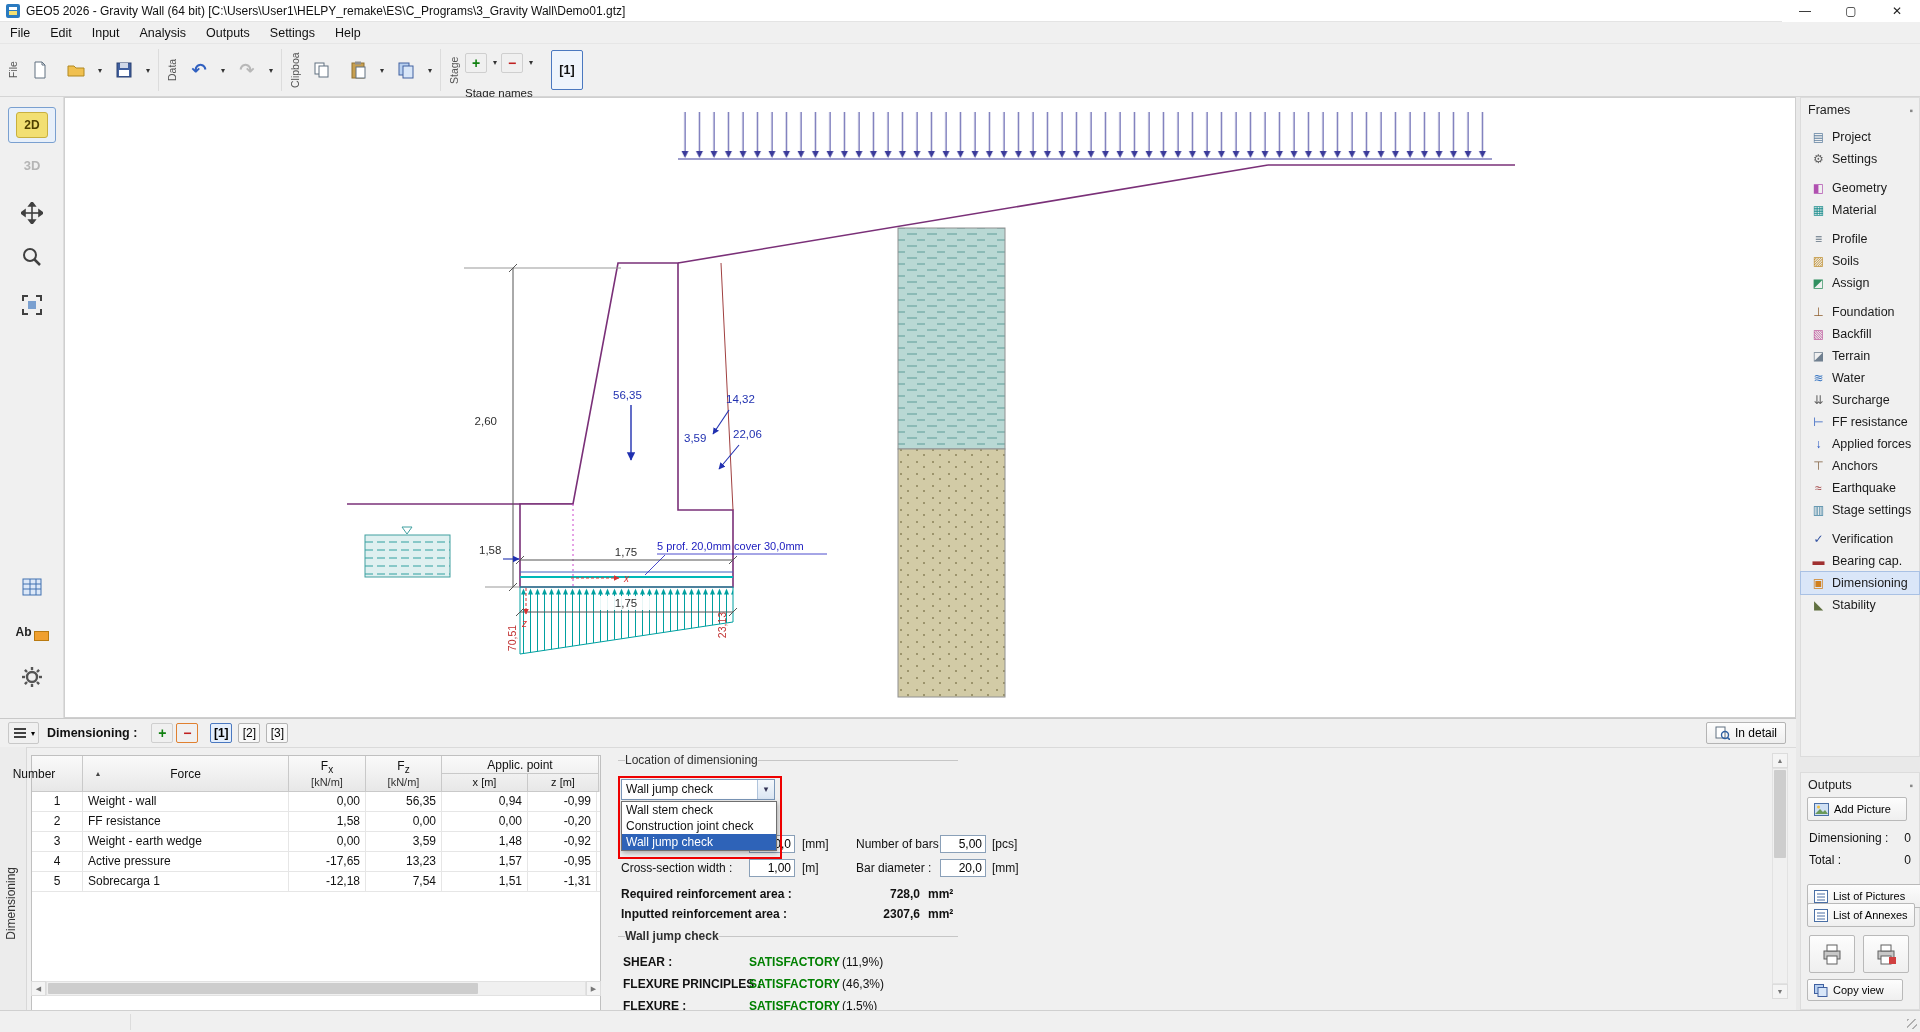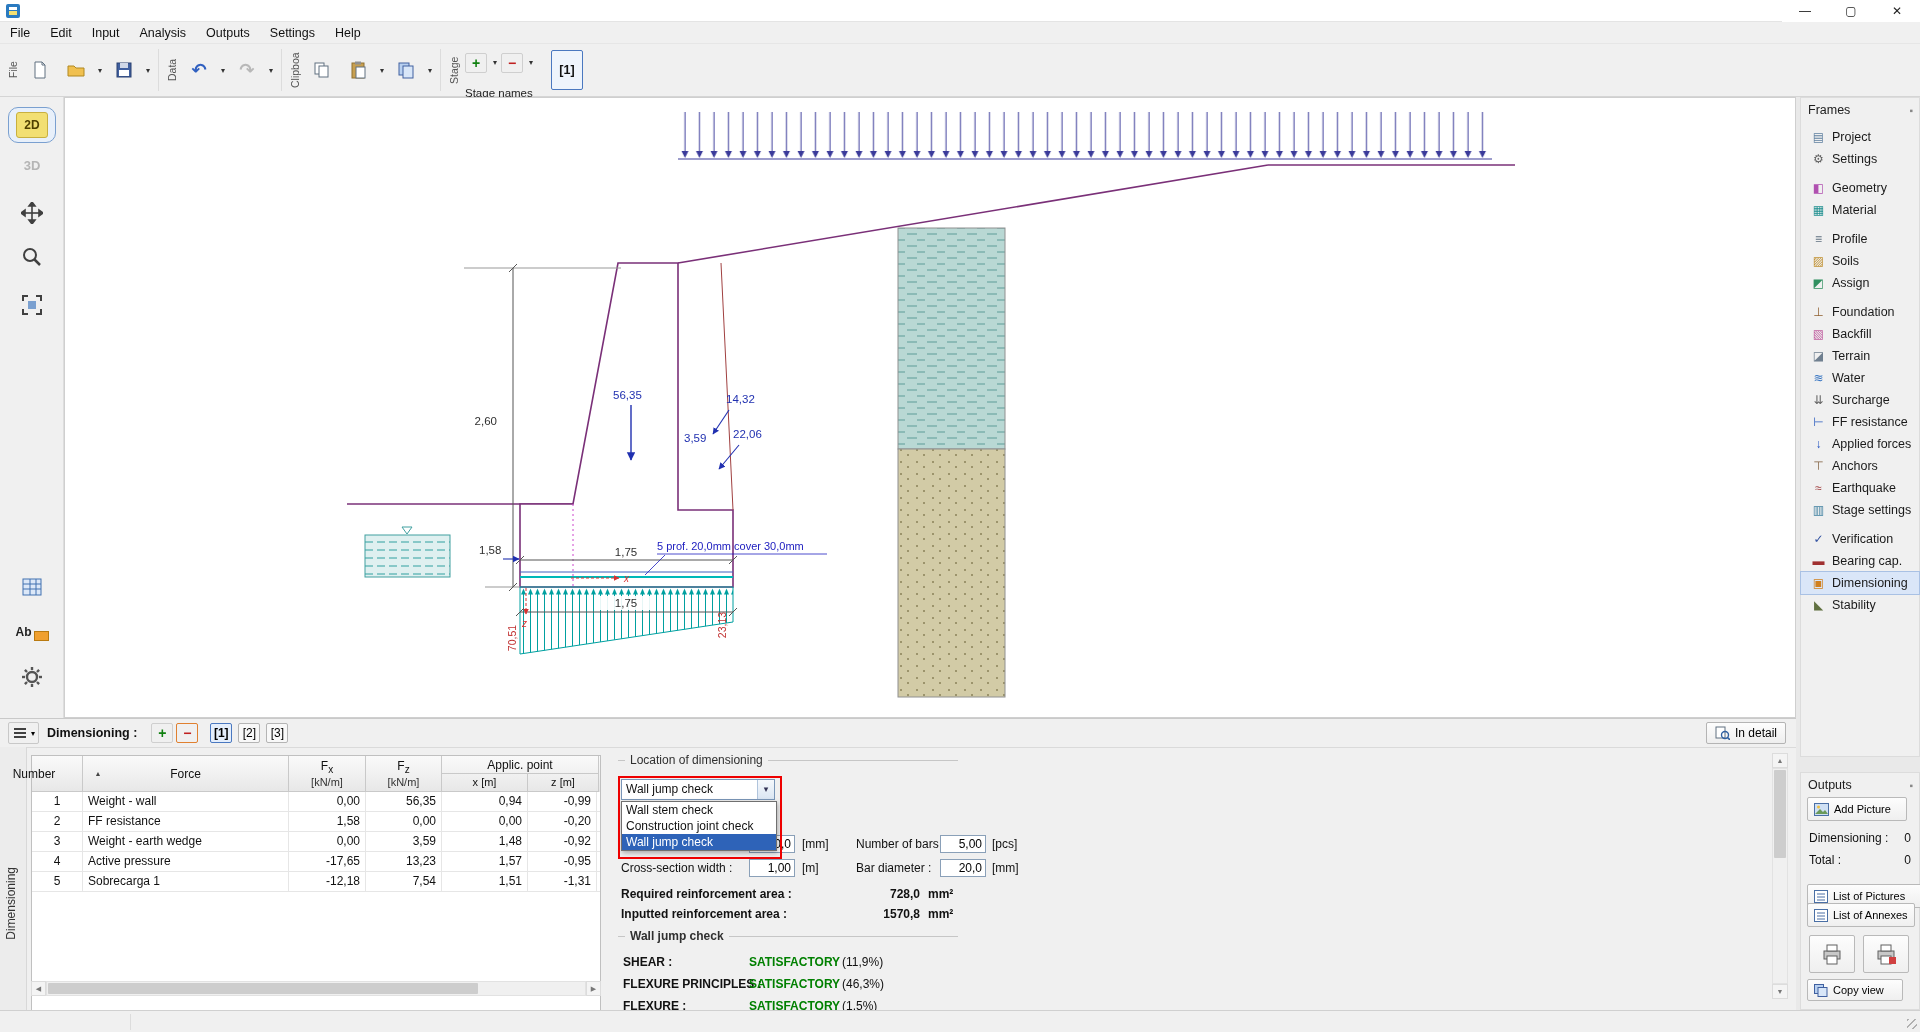--- a/index.html
+++ b/index.html
@@ -25,21 +25,21 @@
   .ddbtn{width:12px;height:42px;align-self:center;border:none;background:transparent;font-size:8px;color:#333;padding:0;}
   .glyphbtn{font-size:18px;font-weight:bold;}
   #stagecol{display:flex;flex-direction:column;justify-content:center;margin-left:2px;}
   #stagecol .row{display:flex;align-items:center;}
   #stagecol .lbl{font-size:11.5px;color:#222;margin-top:3px;}
   .mini{width:22px;height:20px;display:flex;align-items:center;justify-content:center;font-weight:bold;font-size:14px;background:transparent;border:1px solid #cfcfcf;border-radius:2px;margin-right:2px;}
   #stage1btn{width:30px;height:38px;align-self:center;margin-left:14px;border:1px solid #4a78c0;background:#eef4fc;border-radius:2px;font-weight:bold;font-size:12.5px;display:flex;align-items:center;justify-content:center;}
 
   
   #leftbar{position:absolute;left:0;top:97px;width:64px;height:621px;background:#f0f0f0;border-right:1px solid #ddd;box-sizing:border-box;}
-  .lbtn{position:absolute;left:8px;width:48px;height:36px;display:flex;align-items:center;justify-content:center;background:transparent;border:1px solid transparent;border-radius:10px;}
+  .lbtn{position:absolute;left:8px;width:48px;height:36px;display:flex;align-items:center;justify-content:center;background:transparent;border:1px solid transparent;border-radius:3px;}
   .lbtn.sel{border:1px solid #7aa0d0;background:#e8f0fa;}
   .badge2d{width:30px;height:24px;background:#f2df72;border:1px solid #c8b040;border-radius:3px;display:flex;align-items:center;justify-content:center;font-weight:bold;font-size:12px;color:#504000;}
   .badge3d{font-weight:bold;font-size:13px;color:#b5b5b5;}
   .ablbl{font-weight:bold;font-size:12px;color:#222;}
   .abbox{width:13px;height:8px;background:#f0a030;border:1px solid #b97a10;margin-left:2px;margin-top:8px;}
 
   
   #canvas{position:absolute;left:64px;top:97px;width:1732px;height:621px;background:#fff;border:1px solid #cfcfcf;box-sizing:border-box;}
 
   
@@ -90,21 +90,21 @@
   .tc.num{text-align:right;}
   .tc.ctr{text-align:center;padding:0 2px;}
 
   
   .sbtn{position:absolute;background:#f4f4f4;border:1px solid #dcdcdc;color:#777;font-size:7px;display:flex;align-items:center;justify-content:center;box-sizing:border-box;}
   .strack{position:absolute;background:#f0f0f0;border:1px solid #e2e2e2;box-sizing:border-box;}
   .sthumb{position:absolute;background:#cdcdcd;border-radius:1px;}
 
   
   #locgroup{position:absolute;left:618px;top:34px;width:424px;height:258px;font-size:12px;overflow:visible;}
-  .grouptitle{position:absolute;left:0;width:340px;display:flex;align-items:center;gap:5px;color:#303030;}
+  .grouptitle{position:absolute;left:0;width:340px;display:flex;align-items:center;color:#303030;}
   .gline{height:1px;background:#c6c6c6;}
   .w8{width:7px;}
   .grow{flex:1;}
   .combo{position:absolute;height:21px;border:1px solid #7a96b8;background:#fff;display:flex;box-sizing:border-box;}
   .combo-val{flex:1;padding-left:4px;line-height:19px;overflow:hidden;white-space:nowrap;}
   .combo-btn{width:16px;background:linear-gradient(#f5f8fc,#dbe6f3);border-left:1px solid #b0c4dc;text-align:center;font-size:9px;line-height:19px;color:#335;}
   .dlist{position:absolute;background:#fff;border:1px solid #707070;box-shadow:1px 2px 5px rgba(0,0,0,.3);z-index:5;}
   .opt{height:16px;line-height:16px;padding-left:4px;white-space:nowrap;}
   .opt.sel{background:#2e63b8;color:#fff;}
   .redbox{position:absolute;border:2px solid #ee0000;z-index:6;pointer-events:none;}
@@ -124,20 +124,21 @@
 <body>
 
 <div id="root">
 
   <div id="titlebar">
     <svg width="14" height="14" style="margin-left:6px">
       <rect x="0" y="0" width="14" height="14" rx="2" fill="#2a7ac0"></rect>
       <rect x="3" y="7" width="8" height="4" fill="#f2df72"></rect>
       <rect x="3" y="3" width="8" height="3" fill="#ffffff"></rect>
     </svg>
+    <span class="ttl">GEO5 2026 - Gravity Wall (64 bit) [C:\Users\User1\HELPY_remake\ES\C_Programs\3_Gravity Wall\Demo01.gtz]</span>
     <div id="winbtns">
       <button class="winbtn">
           <span>—</span>
         </button>
       <button class="winbtn">
           <span>▢</span>
         </button>
       <button class="winbtn close">
           <span>✕</span>
         </button>
@@ -722,21 +723,21 @@
         <span class="flab" style="left:374px">[mm]</span>
       </div>
 
       <div class="lrow" style="top:132px;left:0;width:424px">
         <span class="flab bold" style="left:3px">Required reinforcement area :</span>
         <span class="flab bold" style="left:240px;width:62px;text-align:right;display:inline-block">728,0</span>
         <span class="flab bold" style="left:310px">mm²</span>
       </div>
       <div class="lrow" style="top:152px;left:0;width:424px">
         <span class="flab bold" style="left:3px">Inputted reinforcement area :</span>
-        <span class="flab bold" style="left:240px;width:62px;text-align:right;display:inline-block">1570,8</span>
+        <span class="flab bold" style="left:240px;width:62px;text-align:right;display:inline-block">2307,6</span>
         <span class="flab bold" style="left:310px">mm²</span>
       </div>
 
       <div class="grouptitle" style="top:176px">
         <span class="gline w8"></span>
         <span class="bold">Wall jump check</span>
         <span class="gline grow"></span>
       </div>
 
       <div class="lrow" style="top:200px;left:0;width:424px">

